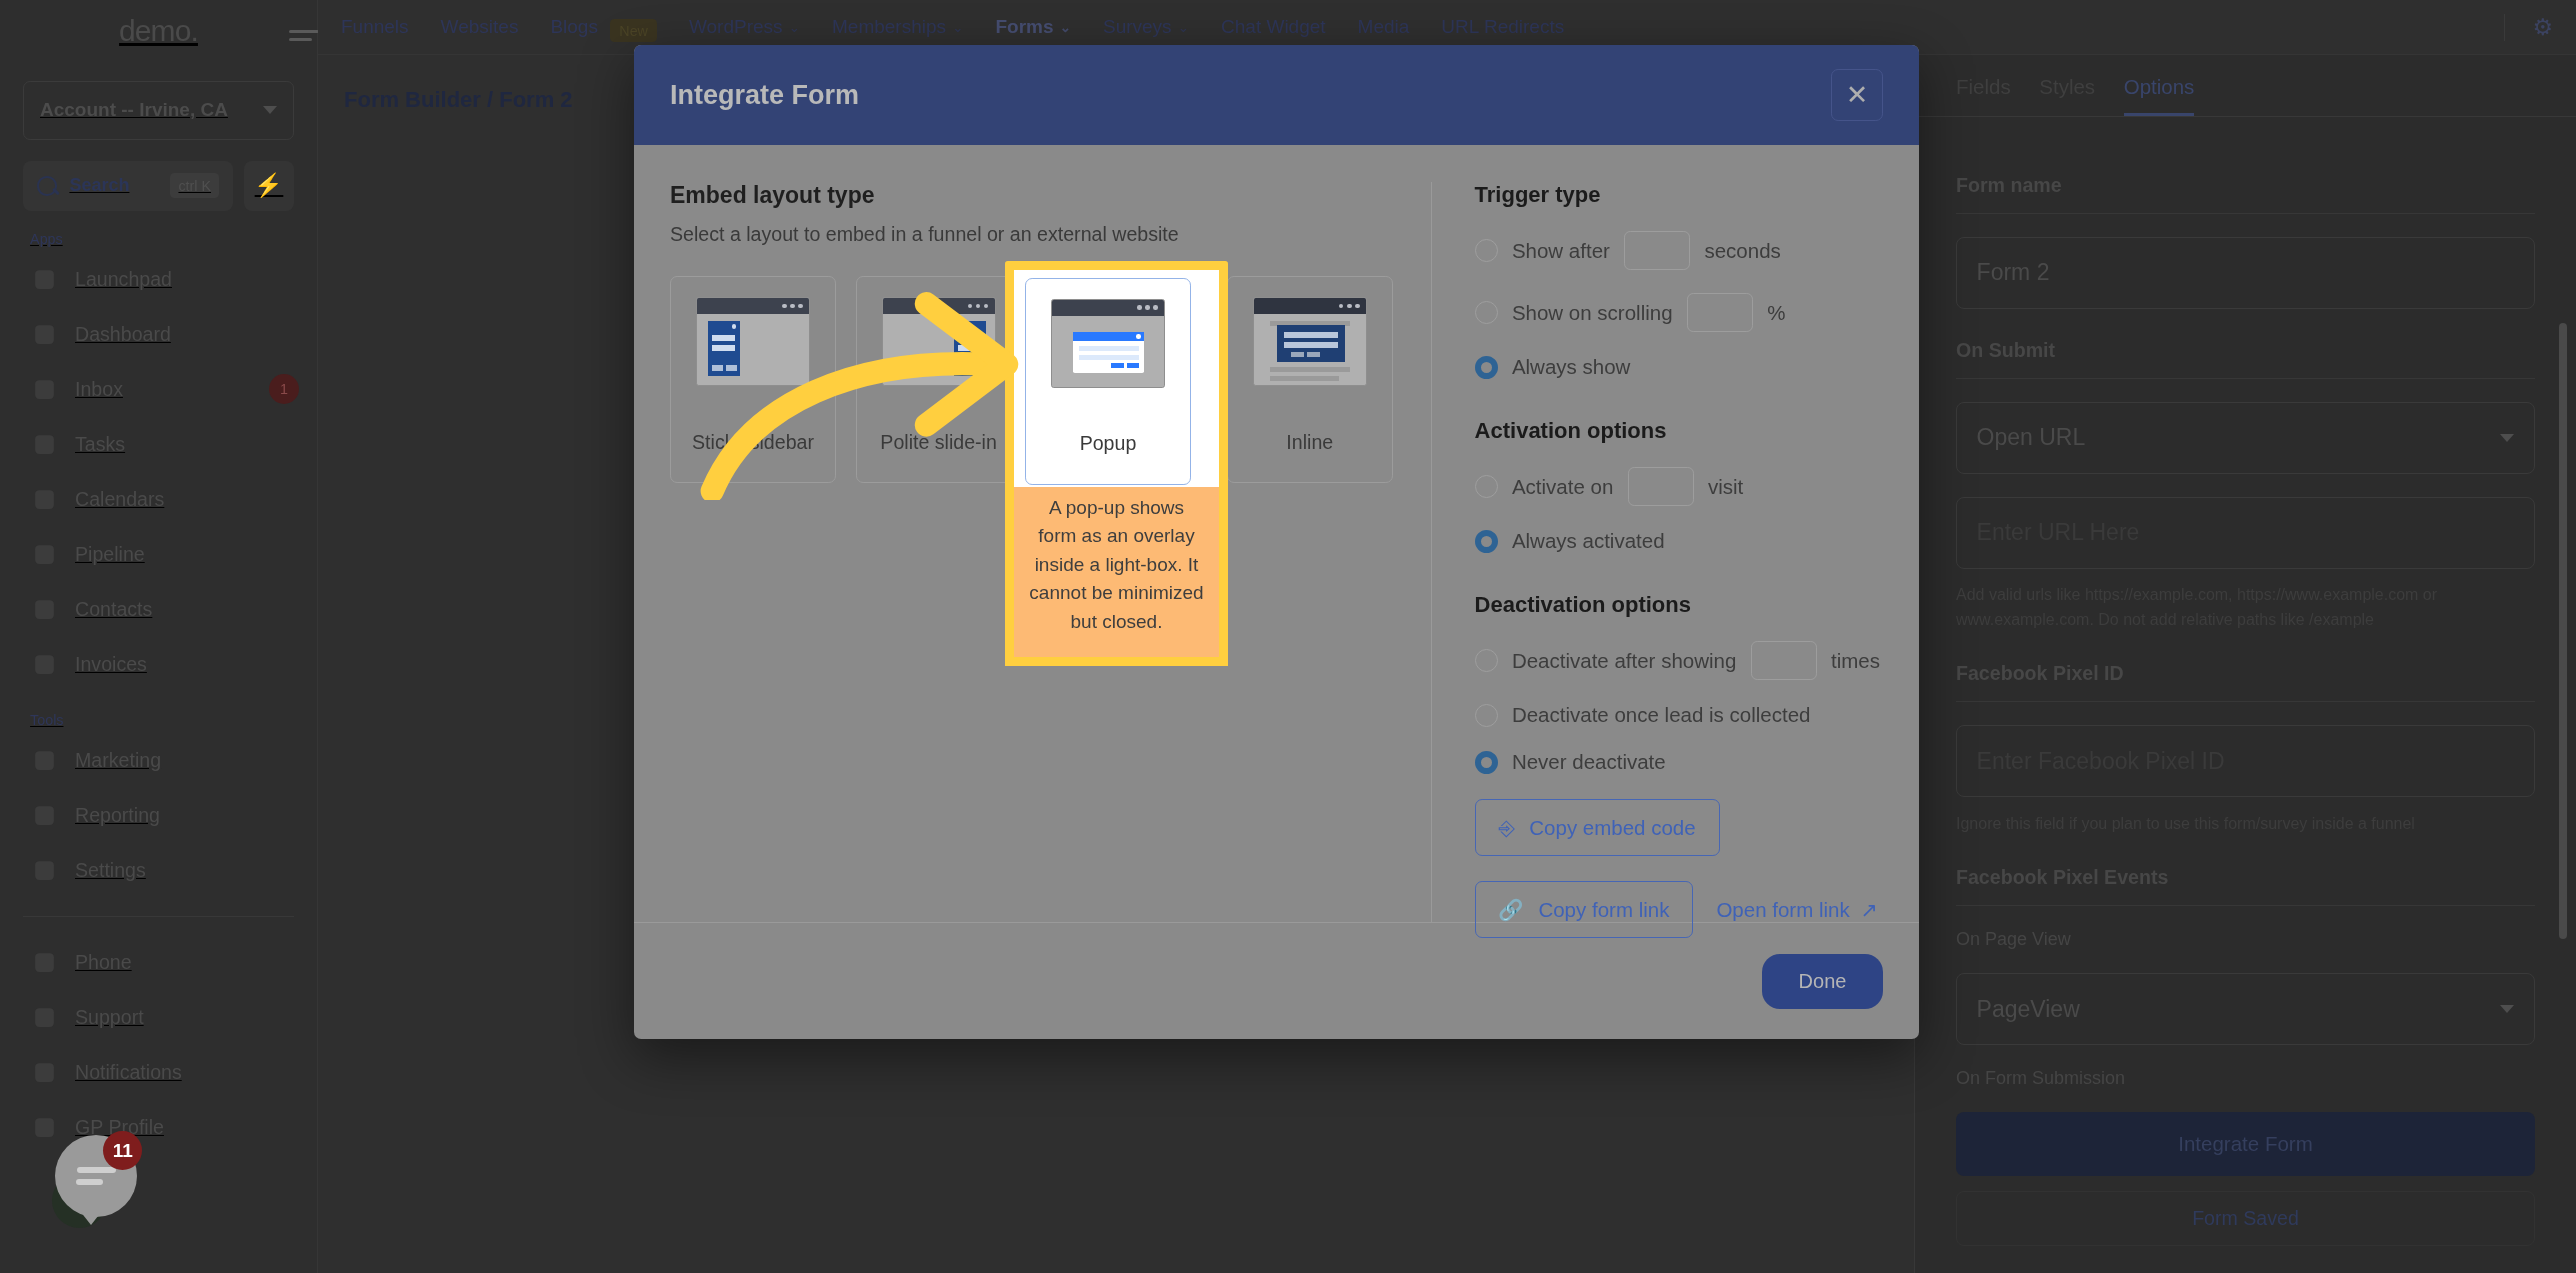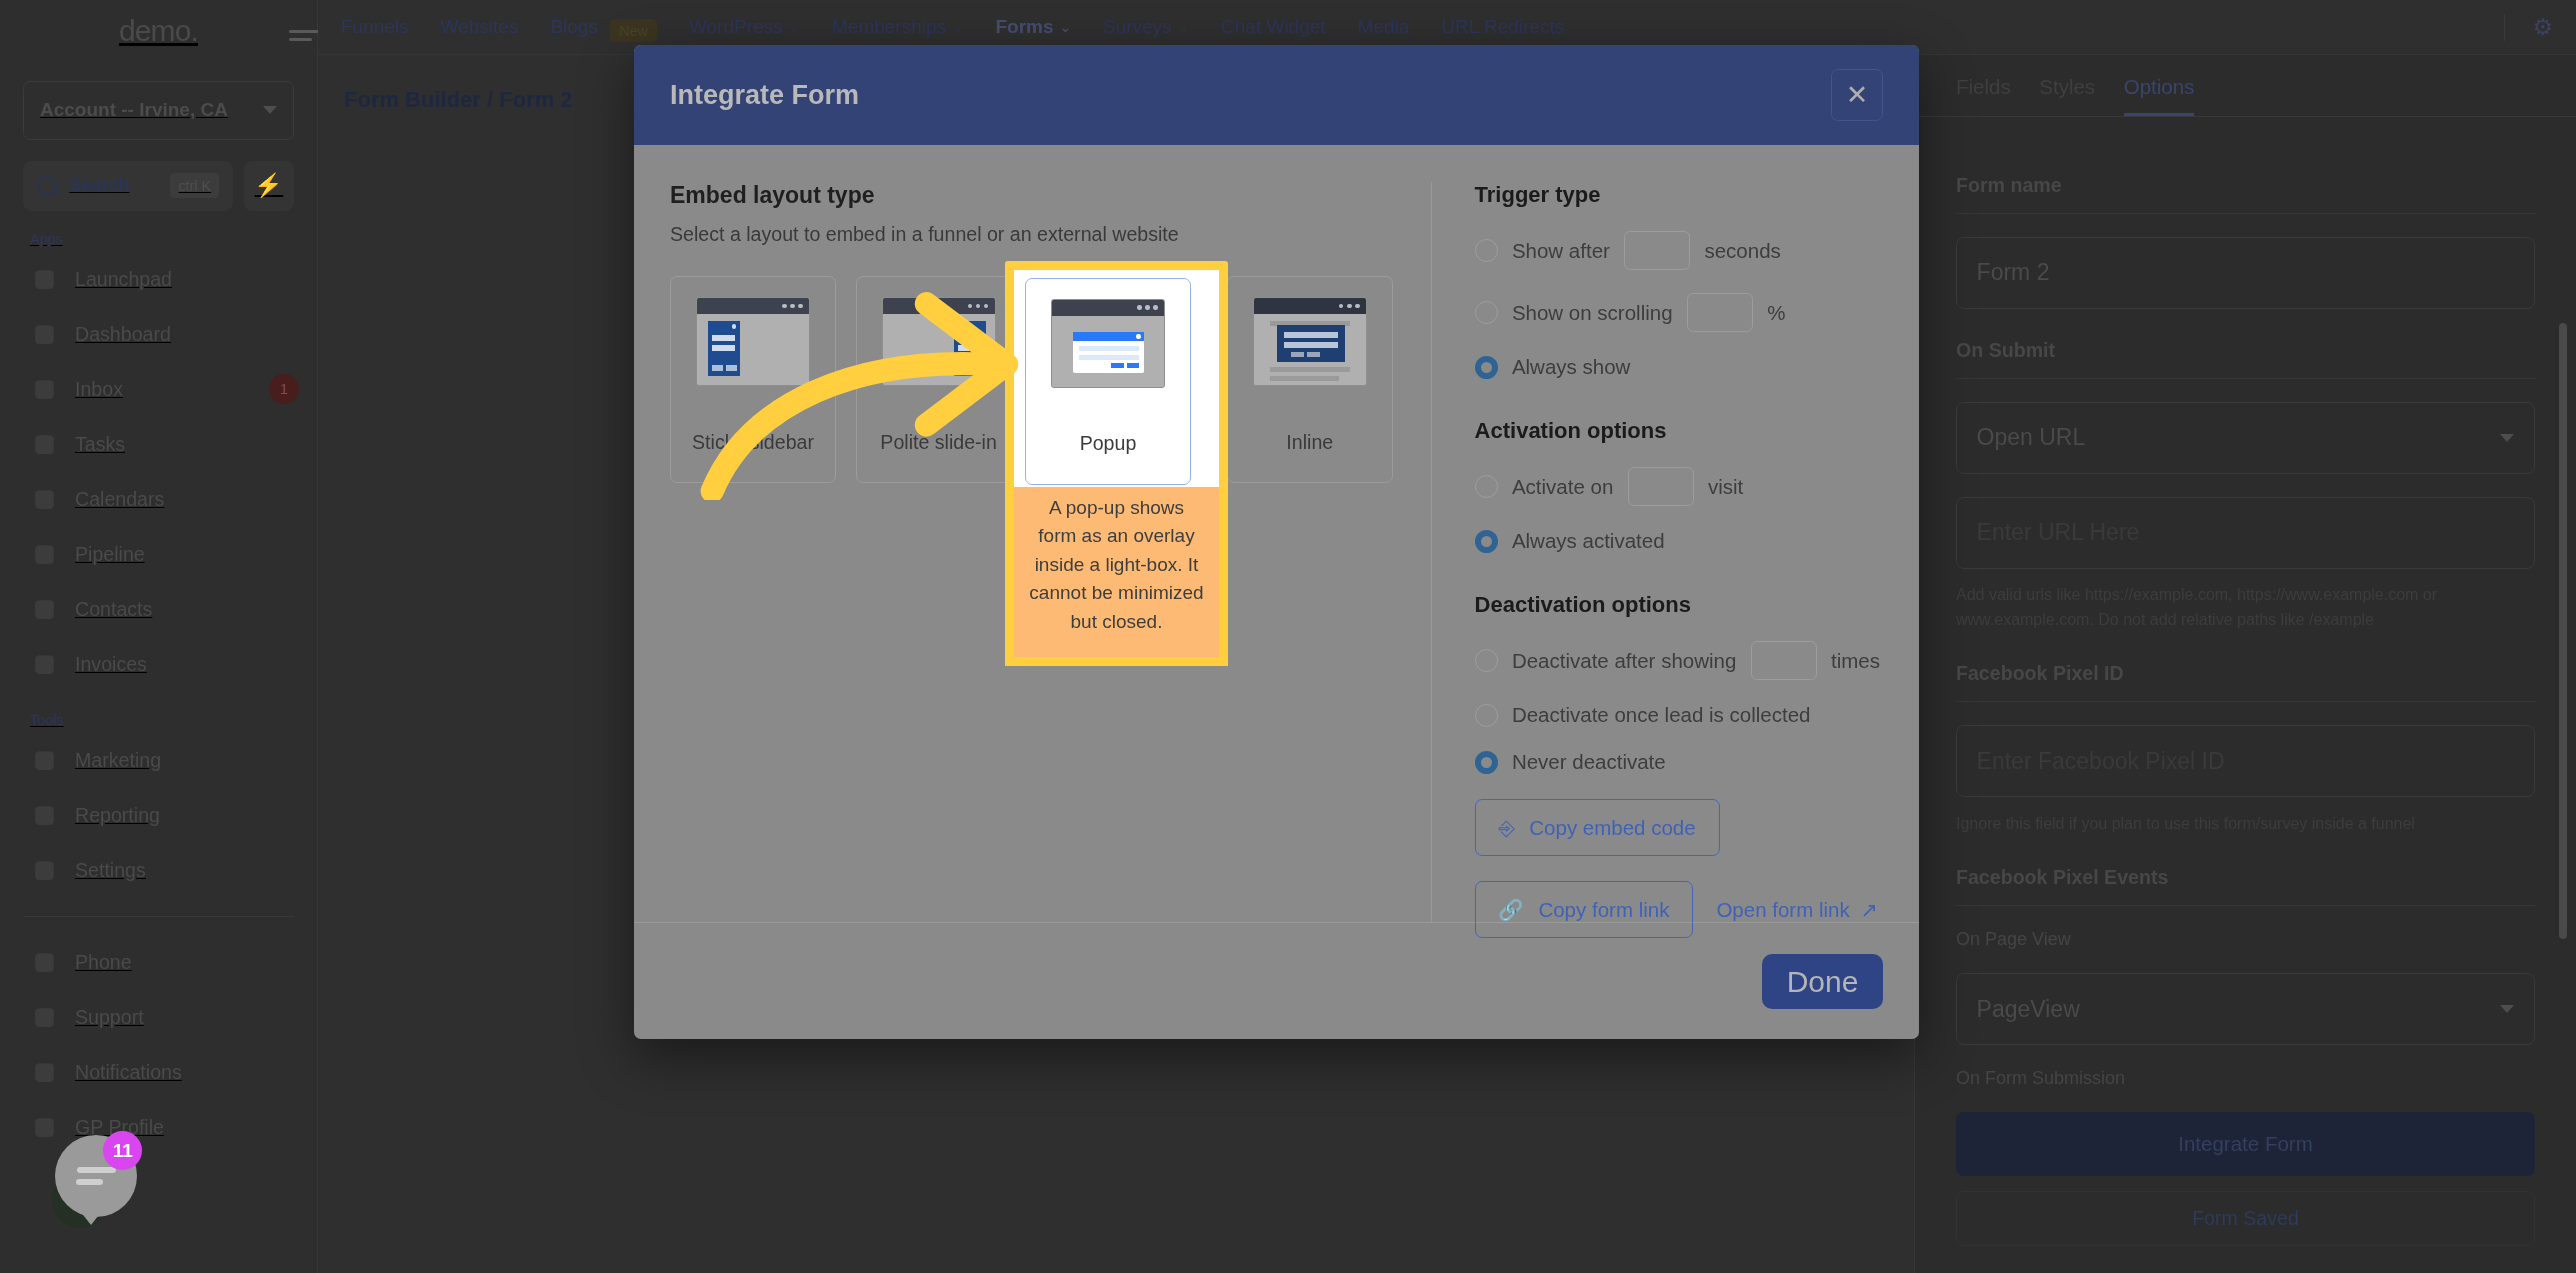--- a/index.html
+++ b/index.html
@@ -52,21 +52,21 @@
   .badge-red { position:absolute; left: 246px; width: 30px; height: 30px; border-radius: 50%; background:#4a1d1d; color:#8a4a4a; font-size:14.3px; display:flex; align-items:center; justify-content:center;}
   .divider { height:0.9px; background:#383838; margin: 18px 0; }
 
   .fab {
     position: absolute; left: 55px; bottom: 57px; width: 82px; height: 82px; border-radius: 50%;
     background: #9a9a9a; display:flex; align-items:center; justify-content:center; flex-direction: column; gap: 5.4px;
   }
   .fab i { display:block; background:#cfcfcf; height: 6.2px; border-radius: 3.6px; }
   .fab i:nth-child(1){ width: 39px;} .fab i:nth-child(2){ width: 27px; margin-right: 12.5px;}
   .fab::after { content:''; position:absolute; bottom:-8px; left: 25px; width:0;height:0; border-left: 11.6px solid transparent; border-right: 11.6px solid transparent; border-top: 14.3px solid #9a9a9a;}
-  .fab-badge { position:absolute; top:-3.6px; right:-5.4px; background:#d946ef; color:#fff; width:39px;height:39px;border-radius:50%; font-size:19px; display:flex;align-items:center;justify-content:center; font-weight:700;}
+  .fab-badge { position:absolute; top:-3.6px; right:-5.4px; background:#7f1d1d; color:#fff; width:39px;height:39px;border-radius:50%; font-size:19px; display:flex;align-items:center;justify-content:center; font-weight:700;}
   .green-dot { position:absolute; left: 52px; bottom: 46px; width: 55px; height: 55px; border-radius:50%; background:#253025;}
 
   
   .topnav {
     position: absolute; left: 318px; top: 0; right: 0; height: 55px;
     background: #2f2f2f; display: flex; align-items: center; gap: 32px; padding: 0 23px;
     border-bottom: 0.9px solid #353535;
   }
   .topnav-item { color: #2d3558; font-size: 19px; display:flex; align-items:center; gap: 6.2px; white-space:nowrap;}
   .topnav-item.active { color: #3c4koppe; color:#454d70; font-weight: 700; }
@@ -142,21 +142,21 @@
   .radio.on { border: 6.2px solid #2e6394; background:#8a8a8a; }
   .radio-lbl { color:#3d3d3d; font-size:20.5px; white-space:nowrap;}
   .tinput { width:66px; height:39px; border:0.9px solid #9d9d9d; border-radius:6.2px; background:#8a8a8a;}
   .mbtn {
     margin-top: 25px; height: 57px; border:0.9px solid #4666b5; border-radius:7.1px; color:#3f62b7;
     display:inline-flex; align-items:center; gap:14.3px; padding: 0 23px; font-size:20.5px; background:transparent;
   }
   .btn-row { display:flex; align-items:center; gap: 23px; }
   .linkish { color:#3f62b7; font-size:20.5px; display:inline-flex; align-items:center; gap:10.7px;}
   .modal-foot { height: 118px; border-top: 0.9px solid #9a9a9a; display:flex; align-items:center; justify-content:flex-end; padding: 0 36px;}
-  .done-btn { background:#2e4485; color:#b5b5b5; font-size:30px; border:none; border-radius:10px; width:121px; height:55px;}
+  .done-btn { background:#2e4485; color:#b5b5b5; font-size:20px; border:none; border-radius:18px; width:121px; height:55px;}
 </style>
 </head>
 <body>
 
 <div id="root">
 
   <div class="app-layer">
 
     <div class="sidebar">
       <div class="brand">

